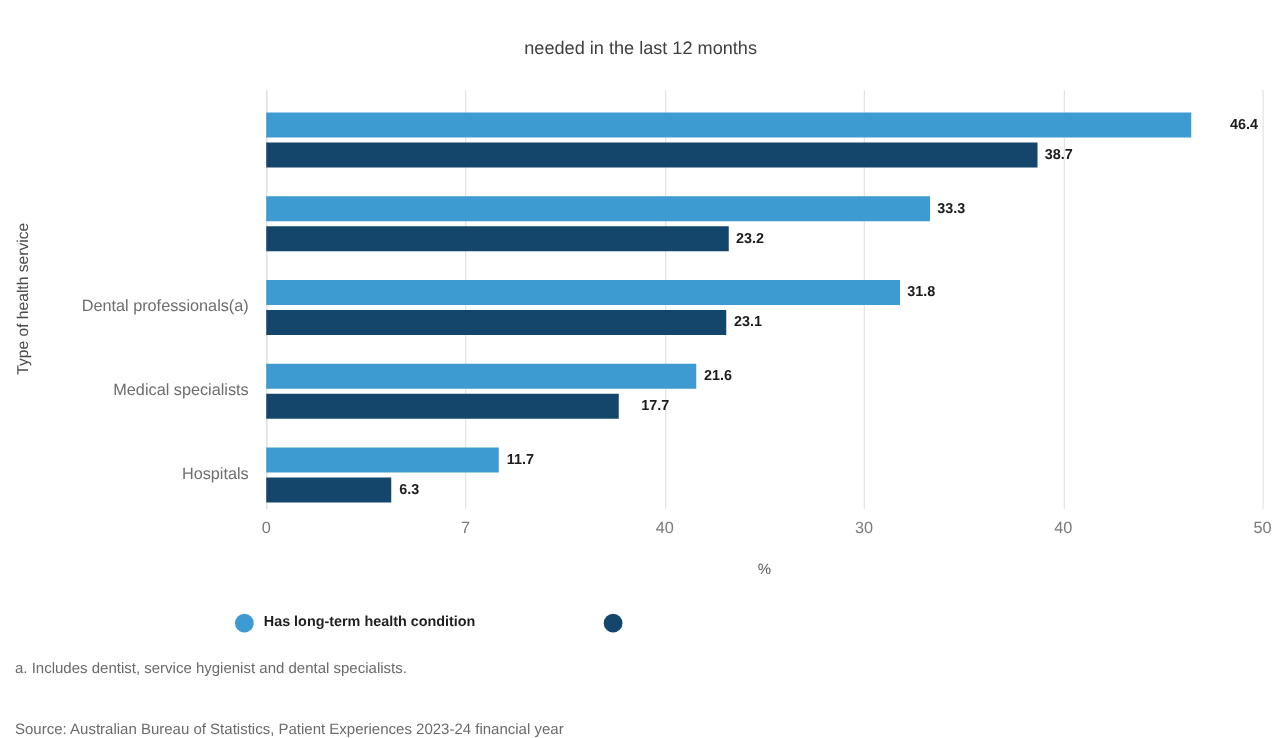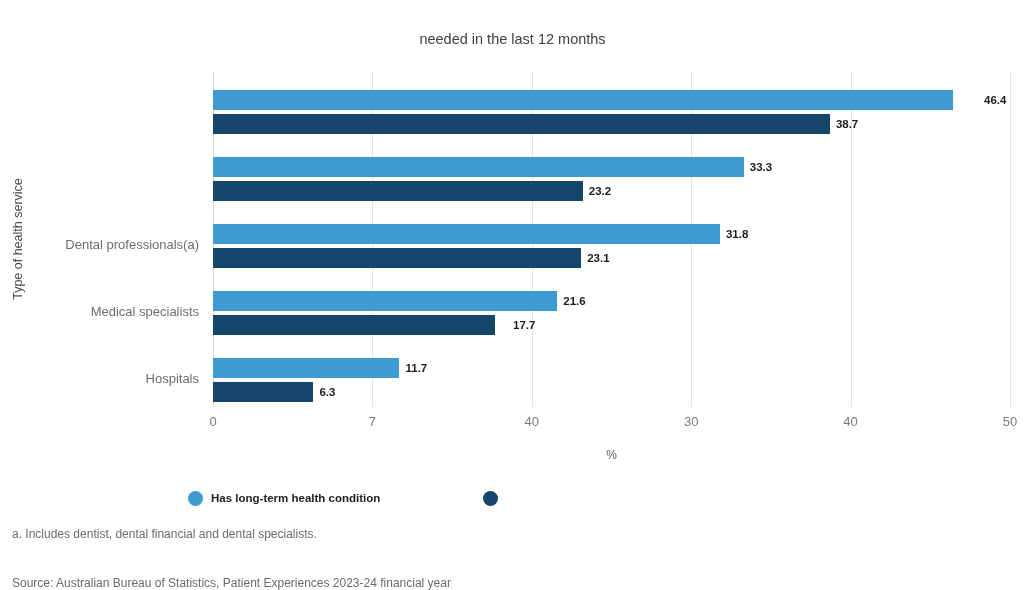--- a/index.html
+++ b/index.html
@@ -219,14 +219,14 @@
 <div id="legend">
     <div class="legend-item" style="left: 0px;">
       <span class="legend-dot" style="background: rgb(61, 155, 209);"></span>
       <span class="legend-label">Has long-term health condition</span>
     </div>
     <div class="legend-item" style="left: 295px;">
       <span class="legend-dot" style="background: rgb(20, 69, 107);"></span>
     </div>
   </div>
 
-<div class="footnote" id="footnote-a">a. Includes dentist, dental financial and dental specialists.</div>
+<div class="footnote" id="footnote-a">a. Includes dentist, service hygienist and dental specialists.</div>
 <div class="footnote" id="footnote-source">Source: Australian Bureau of Statistics, Patient Experiences 2023-24 financial year</div>
 
 </body></html>

